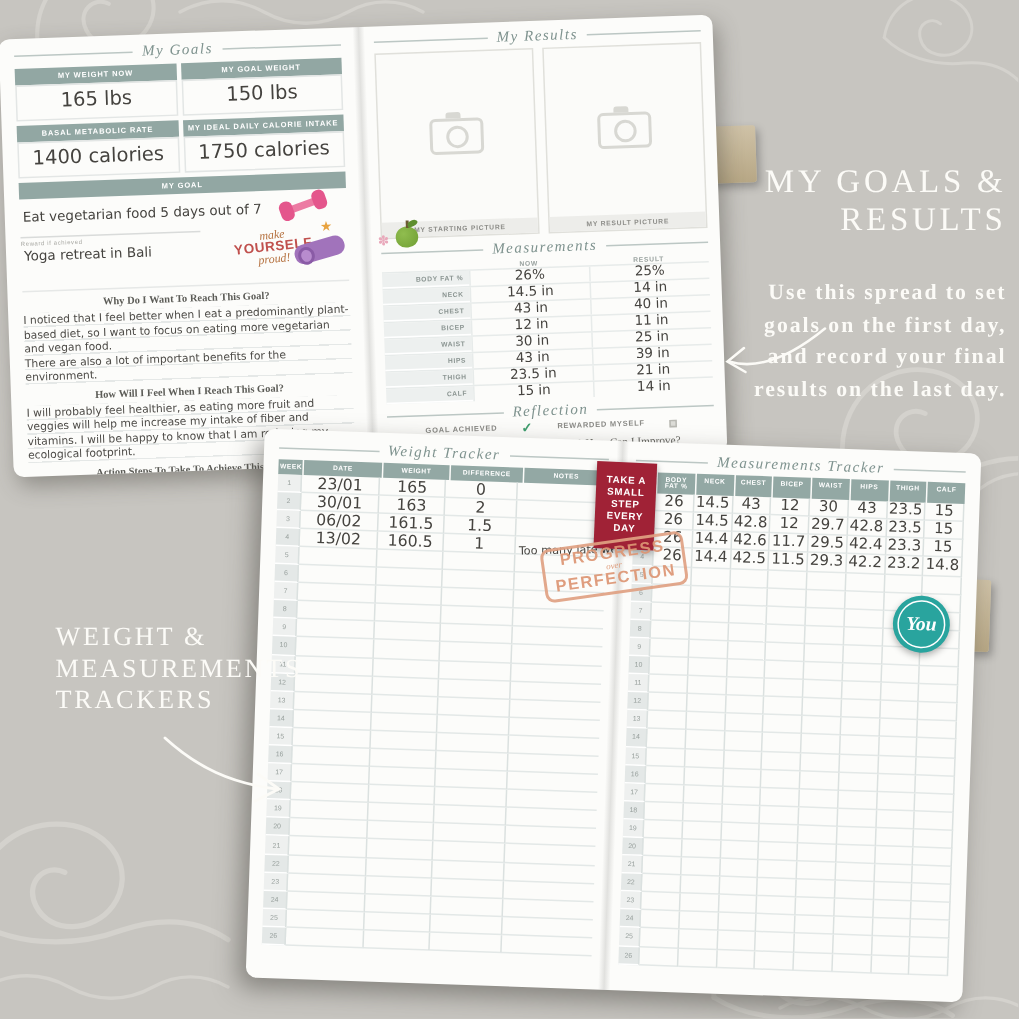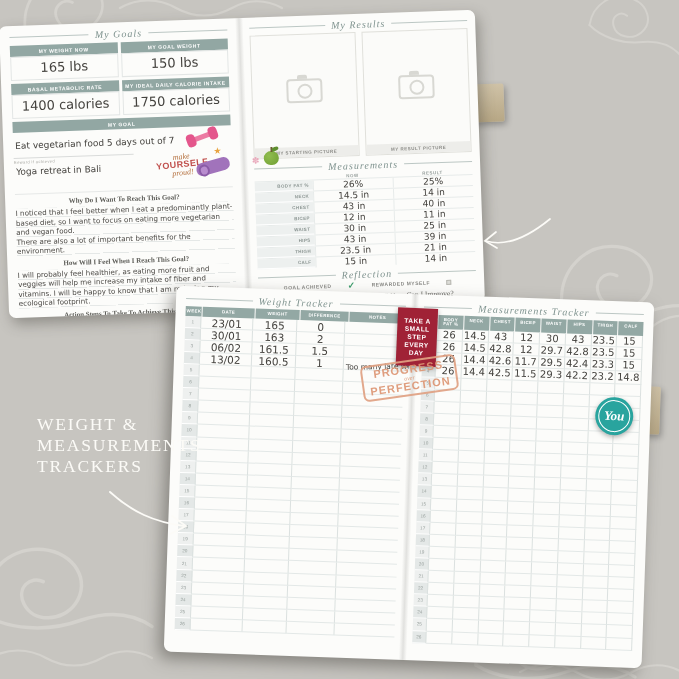--- a/index.html
+++ b/index.html
@@ -829,20 +829,28 @@
     <div class="stamp">
       <div class="s1">PROGRESS</div>
       <div class="s2">over</div>
       <div class="s3">PERFECTION</div>
     </div>
     <div class="badge-you">
       <span>You</span>
     </div>
   </div>
 
+  <div class="ann ann-right">
+    <div class="ann-title">MY GOALS &amp;
+RESULTS</div>
+    <div class="ann-body">Use this spread to set
+goals on the first day,
+and record your final
+results on the last day.</div>
+  </div>
   <svg class="arrow" style="left:478px;top:215px;" width="78" height="44" viewBox="0 0 78 44">
     <path d="M72,4 C50,22 28,32 8,26" fill="none" stroke="#fcfbf7" stroke-width="1.7" stroke-linecap="round"></path>
     <path d="M18,17 L7,26 L19,33" fill="none" stroke="#fcfbf7" stroke-width="1.7" stroke-linecap="round"></path>
   </svg>
 
   <div class="ann ann-left">
     <div class="ann-title">WEIGHT &amp;
 MEASUREMENTS
 TRACKERS</div>
   </div>

